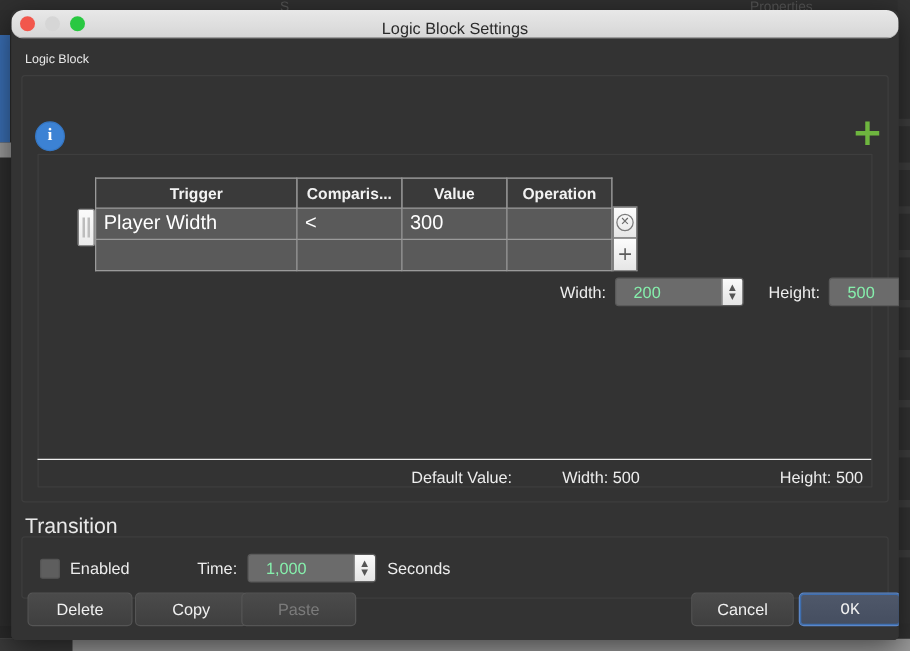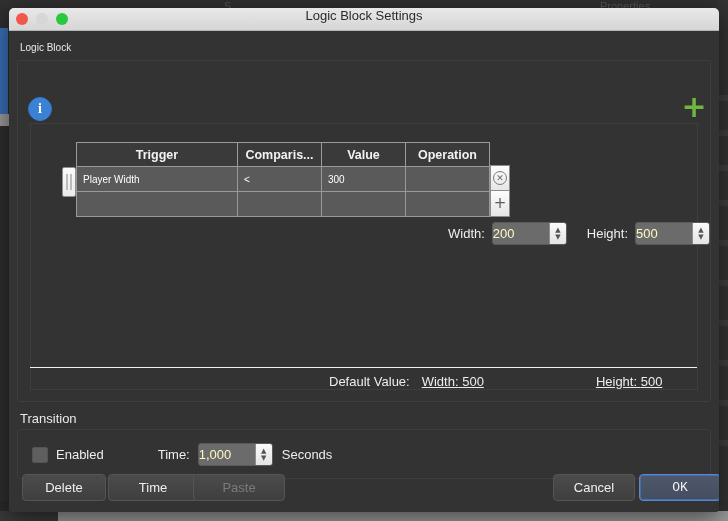--- a/index.html
+++ b/index.html
@@ -59,21 +59,21 @@
     background: #333333;
     border-radius: 5px 5px 4px 4px;
     box-shadow: 0 6px 24px rgba(0,0,0,.55);
     overflow: hidden;
   }
   .titlebar {
     height: 22px; width: 100%;
     background: linear-gradient(#e8e8e8, #d6d6d6);
     border-bottom: 1px solid #b4b4b4;
     position: relative;
-    display: flex; align-items: flex-start; justify-content: center;
+    display: flex; align-items: flex-end; justify-content: center; border-radius: 10px;
   }
   .titlebar .title {
     font-size: 13px; color: #2b2b2b; font-weight: 400;
   }
   .lights { position: absolute; left: 7px; top: 5px; display: flex; gap: 8px; }
   .light { width: 12px; height: 12px; border-radius: 50%; }
   .light.red { background: #f2574c; }
   .light.yellow { background: #d6d6d6; }
   .light.green { background: #29c841; }
 
@@ -156,21 +156,21 @@
     font-weight: bold;
     height: 23px;
     border: 1px solid #9a9a9a;
     text-align: center;
     padding: 0 4px;
     overflow: hidden; white-space: nowrap;
   }
   table.trigger-table td {
     background: #5a5a5a;
     color: #ffffff;
-    font-size: 10px;
+    font-size: 16px;
     height: 24px;
     border: 1px solid #9a9a9a;
     padding: 0 6px;
     overflow: hidden; white-space: nowrap;
   }
   .col-trigger { width: 152px; margin-left: 36px; }
   .col-comparison { width: 75px; }
   .col-value { width: 75px; }
   .col-operation { width: 75px; }
 
@@ -206,50 +206,50 @@
     background: #6b6b6b;
     border: 1px solid #5a5a5a;
     border-radius: 3px;
     height: 21px;
     overflow: hidden;
   }
   .spin input {
     width: 56px;
     background: transparent;
     border: none; outline: none;
-    color: #fef9c3; font-size: 13px;
+    color: #86efac; font-size: 13px;
     font-family: "Liberation Sans", sans-serif;
-    padding: 0 0;
+    padding: 0 14px;
   }
   .spin .arrows {
     width: 16px;
     background: linear-gradient(#fafafa,#e4e4e4);
     border-left: 1px solid #8c8c8c;
     display: flex; flex-direction: column;
     align-items: center; justify-content: center;
     color: #555; font-size: 7px; line-height: 7px;
     font-family: "DejaVu Sans", sans-serif;
   }
 
   
   .sep-line {
     position: absolute; left: 21px; top: 336px;
     width: 667px; height: 1px; background: #f0f0f0;
   }
   .default-row {
     position: absolute; left: 320px; top: 343px;
     font-size: 13px; color: #ededed;
-    display: flex; gap: 12px;
-  }
-  .default-row .dv-wh { display: flex; gap: 32px; text-decoration: underline; }
+    display: flex; gap: 40px;
+  }
+  .default-row .dv-wh { display: flex; gap: 32px; }
 
   
   .transition-title {
     position: absolute; left: 11px; top: 380px;
-    font-size: 13px; color: #e9e9e9;
+    font-size: 17px; color: #e9e9e9;
   }
   .transition-box {
     position: absolute; left: 8px; top: 398px;
     width: 692px; height: 48px;
     border: 1px solid #3e3e3e;
     border-radius: 3px;
   }
   .transition-row {
     position: absolute; left: 23px; top: 412px;
     display: flex; align-items: center;
@@ -420,20 +420,20 @@
       <span class="lbl-time">Time:</span>
       <span class="spin">
         <input type="text" value="1,000" style="">
         <span class="arrows">▲<br>▼</span>
       </span>
       <span class="lbl-seconds">Seconds</span>
     </div>
 
     <div class="footer">
       <div class="btn delete">Delete</div>
-      <div class="btn copy">Time</div>
+      <div class="btn copy">Copy</div>
       <div class="btn paste">Paste</div>
       <div class="btn cancel">Cancel</div>
       <div class="btn ok">OK</div>
     </div>
 
   </div>
 </div>
 
 </body></html>

